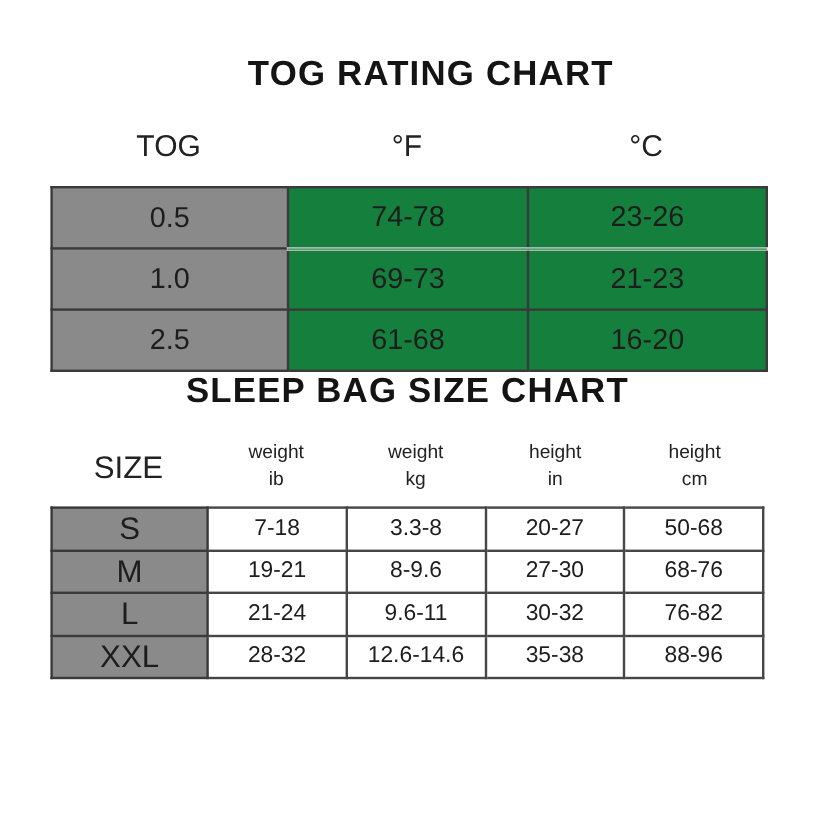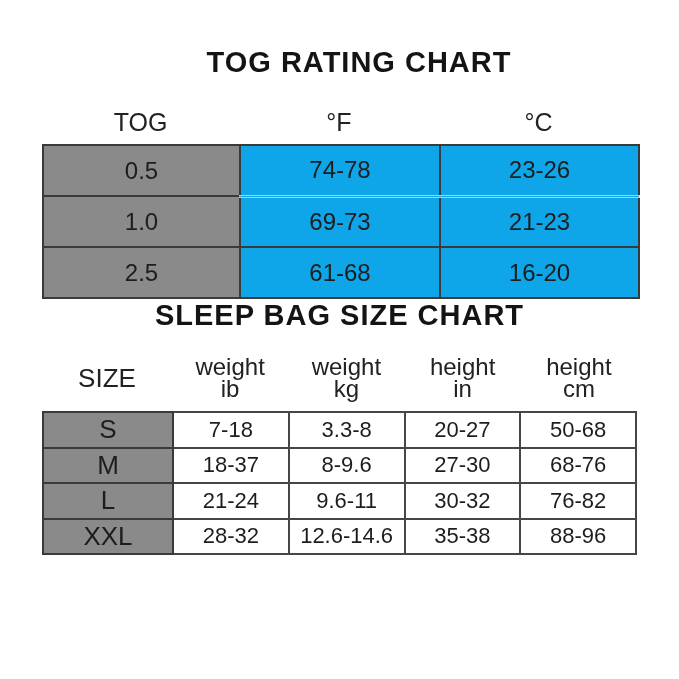--- a/index.html
+++ b/index.html
@@ -21,21 +21,21 @@
     letter-spacing: 1px;
     color: #141414;
   }
   .title-tog { padding-top: 46px; margin-left: 39px; }
   .title-size { }
 
   
   .tog-headers {
     display: flex;
     width: 596px;
-    margin: 29px 0 7px 42px;
+    margin: 29px 0 18px 42px;
     font-size: 25px;
     color: #222222;
   }
   .tog-headers .hcell { text-align: center; }
   .tog-headers .h0 { width: 197px; }
   .tog-headers .h1 { width: 200px; }
   .tog-headers .h2 { width: 199px; }
 
   table.tog {
     border-collapse: collapse;
@@ -46,54 +46,54 @@
   table.tog col.c0 { width: 197px; }
   table.tog col.c1 { width: 200px; }
   table.tog col.c2 { width: 199px; }
   table.tog td {
     border: 2px solid #3a3a3a;
     height: 51px;
     text-align: center;
     vertical-align: middle;
     font-size: 24px;
     color: #1d1d1d;
-    background: #0ea5e9;
+    background: #15803d;
   }
   table.tog td.graycell { background: #8a8a8a; margin-top: 20px; }
   table.tog tr.row0 td.lightline { border-bottom: 3px double #c9c9c9; }
 
   
   .size-headers {
     display: flex;
     align-items: center;
     width: 595px;
     margin: 24px 0 11px 42px;
   }
   .size-headers .shcell {
     text-align: center;
-    font-size: 24px;
+    font-size: 16px;
     line-height: 22px;
     color: #222222;
   }
   .size-headers .sh0 { width: 130px; font-size: 26px; }
   .size-headers .shn { width: 116.25px; }
 
   table.size {
     border-collapse: collapse;
     table-layout: fixed;
     width: 595px;
     margin-left: 42px;
   }
   table.size col.s0 { width: 130px; }
   table.size td {
     border: 2px solid #464646;
     height: 35.5px;
     text-align: center;
     vertical-align: middle;
-    font-size: 22px;
+    font-size: 19px;
     color: #1d1d1d;
     background: #ffffff;
   }
   table.size td.graycell {
     background: #8a8a8a;
     font-size: 26px;
     border-color: #3a3a3a;
   }
 </style>
 </head>
@@ -167,21 +167,21 @@
     <tbody>
       <tr>
         <td class="graycell">S</td>
         <td>7-18</td>
         <td>3.3-8</td>
         <td>20-27</td>
         <td>50-68</td>
       </tr>
       <tr>
         <td class="graycell">M</td>
-        <td>18-37</td>
+        <td>19-21</td>
         <td>8-9.6</td>
         <td>27-30</td>
         <td>68-76</td>
       </tr>
       <tr>
         <td class="graycell">L</td>
         <td>21-24</td>
         <td>9.6-11</td>
         <td>30-32</td>
         <td>76-82</td>

